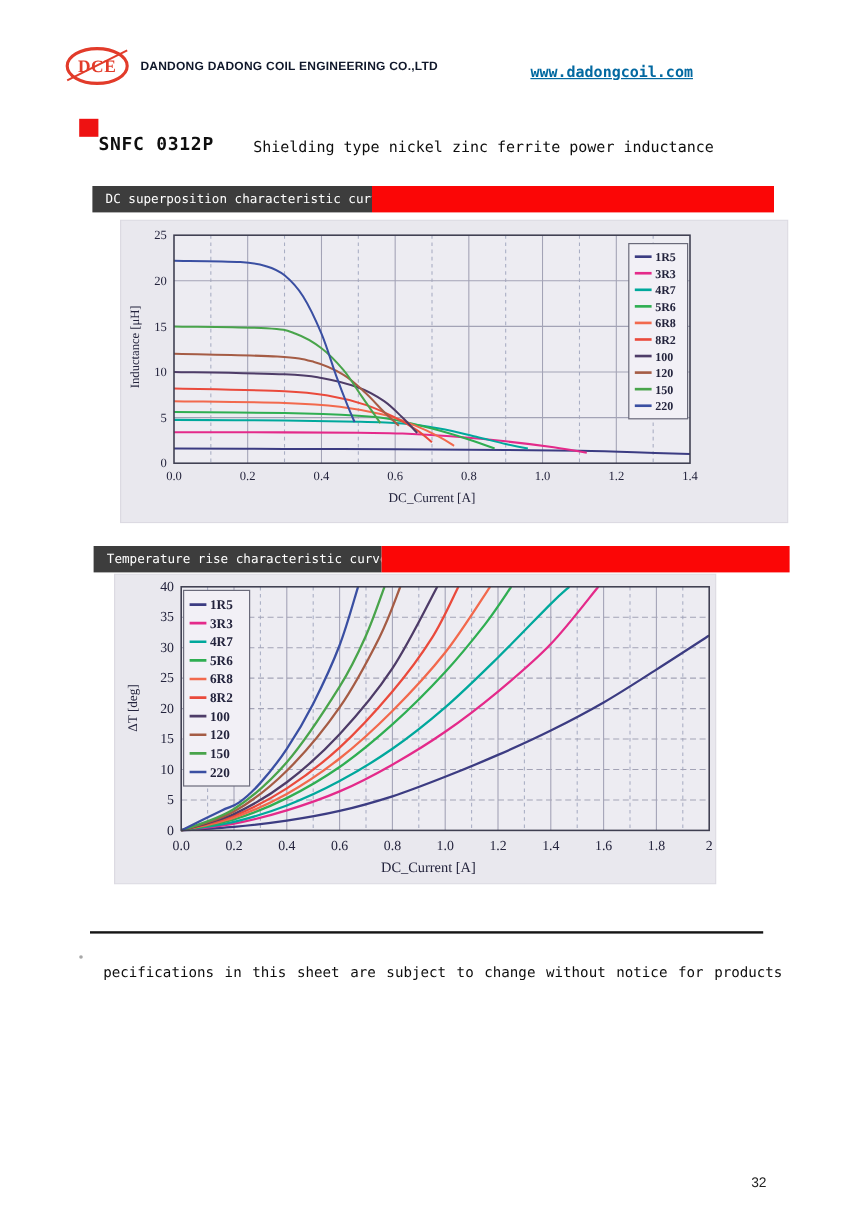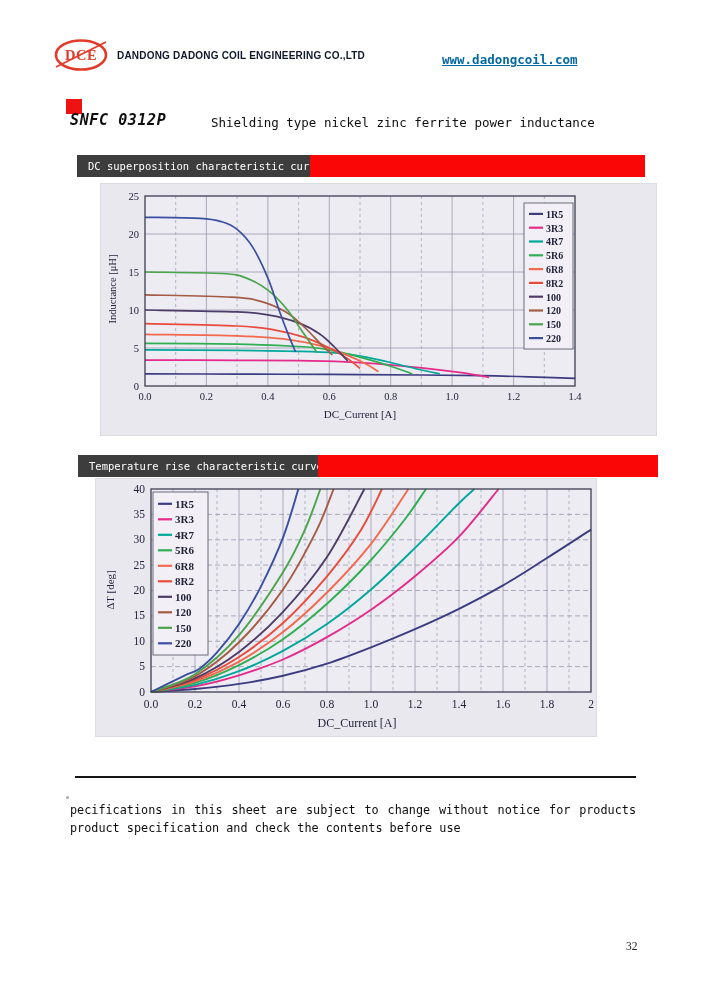--- a/index.html
+++ b/index.html
@@ -8,22 +8,22 @@
   .abs{position:absolute;}
 
   
   .logo{left:53px;top:35px;width:58px;height:40px;}
   .company{left:117px;top:50px;font-size:10px;font-weight:bold;color:#0f172a;letter-spacing:.2px;}
   .site{left:442px;top:52px;font-family:"DejaVu Sans Mono",monospace;font-size:12.5px;
         font-weight:bold;color:#0369a1;text-decoration:underline;cursor:pointer;}
 
   
   .red-square{left:66px;top:99px;width:16px;height:15px;background:#ee1212;}
-  .part-code{left:70px;top:111px;font-family:"DejaVu Sans Mono",monospace;font-size:15px;
-             font-weight:bold;color:#0e0e0e;letter-spacing:.6px;font-style:italic;}
+  .part-code{left:82px;top:111px;font-family:"DejaVu Sans Mono",monospace;font-size:15px;
+             font-weight:bold;color:#0e0e0e;letter-spacing:.6px;}
   .part-desc{left:191px;top:115px;font-family:"DejaVu Sans Mono",monospace;font-size:12.5px;
              color:#0e0e0e;font-weight:500;margin-left:20px;}
 
   
   .banner{height:22px;display:flex;}
   .banner1{left:77px;top:155px;width:568px;}
   .banner2{left:78px;top:455px;width:580px;}
   .banner-label{background:#3d3d3d;color:#fff;font-family:"DejaVu Sans Mono",monospace;
                 font-size:10.5px;line-height:22px;padding-left:11px;box-sizing:border-box;
                 white-space:nowrap;overflow:hidden;}
@@ -34,24 +34,24 @@
   
   .panel{background:#e9e8ee;box-shadow:inset 0 0 0 1px #dcdae2;}
   .panel0{left:100px;top:183px;width:557px;height:253px;}
   .panel1{left:95px;top:478px;width:502px;height:259px;}
   svg{display:block;}
   svg text{font-family:"Liberation Serif",serif;fill:#23233c;}
 
   
   .sep{left:75px;top:776px;width:561px;height:2px;background:#151515;}
   .stray{left:66px;top:796px;width:3px;height:3px;background:#a8a8a8;border-radius:50%;}
-  .disclaimer{left:70px;top:802px;width:566px;font-family:"DejaVu Sans Mono",monospace;
+  .disclaimer{left:86px;top:802px;width:566px;font-family:"DejaVu Sans Mono",monospace;
               font-size:11.8px;line-height:17.6px;color:#0d0d0d;}
   .disclaimer .just{text-align:justify;text-align-last:justify;}
-  .pagenum{left:626px;top:940px;font-family:Liberation Serif, serif;font-size:11.5px;color:#222;}
+  .pagenum{left:626px;top:980px;font-family:Liberation Sans, sans-serif;font-size:11.5px;color:#222;}
 </style>
 </head>
 <body>
 
 <div>
 
   <div class="abs logo">
     <svg width="58" height="40" viewBox="0 0 58 40">
       <ellipse cx="28" cy="20" rx="25" ry="14.5" fill="none" stroke="#e23b2a" stroke-width="2.6"></ellipse>
       <line x1="3" y1="32" x2="53" y2="7" stroke="#e23b2a" stroke-width="1.6"></line>
@@ -235,17 +235,16 @@
         <text x="80" y="153.6" font-size="11" font-weight="bold">150</text>
         <line x1="63" y1="165.3" x2="77" y2="165.3" stroke="#3a4fa2" stroke-width="2.2"></line>
         <text x="80" y="169.1" font-size="11" font-weight="bold">220</text>
       </svg>
   </div>
 
   <div class="abs sep"></div>
   <div class="abs stray"></div>
   <div class="abs disclaimer">
     <div class="just">pecifications in this sheet are subject to change without notice for products</div>
-    <div>product specification and check the contents before use</div>
   </div>
   <div class="abs pagenum">32</div>
 
 </div>
 
 </body></html>

